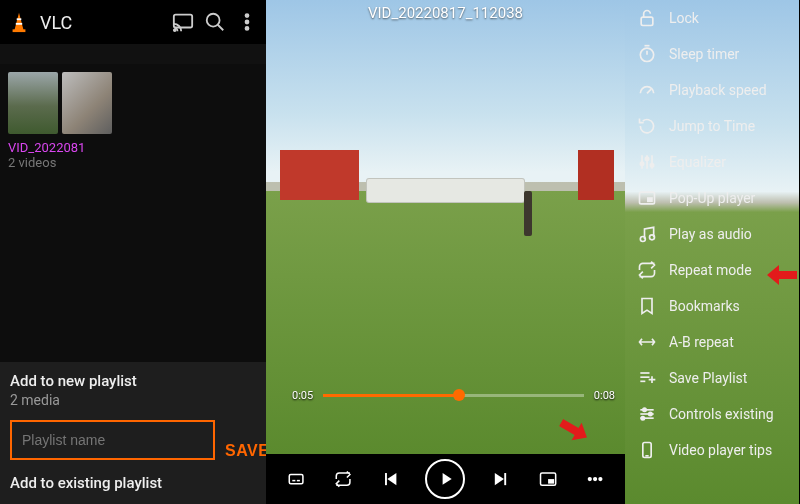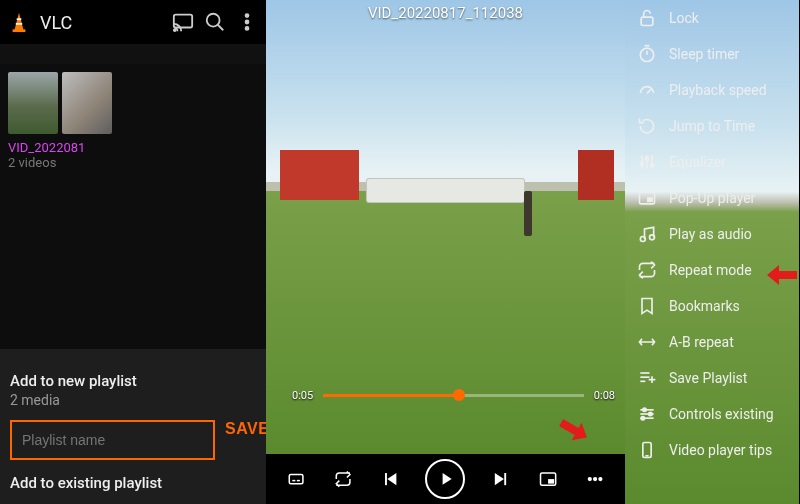--- a/index.html
+++ b/index.html
@@ -17,24 +17,24 @@
   .p1-title { color: #eee; font-size: 18px; }
   .p1-spacer { flex: 1; }
   .ico { width: 22px; height: 22px; color: #ccc; display: inline-flex; align-items: center; justify-content: center; }
   .ico svg { width: 100%; height: 100%; stroke: currentColor; fill: none; stroke-width: 2; }
   .p1-body { flex: 1; background: #0d0d0d; padding: 8px; }
   .thumb-row { display: flex; gap: 4px; }
   .thumb { width: 50px; height: 62px; border-radius: 2px; background: linear-gradient(180deg,#9ba6a9 0%,#5b6b4d 55%, #3f5a2f 100%); }
   .thumb.b { background: linear-gradient(135deg,#bdbdbd 0%, #8d8376 60%, #5e5e5e 100%); }
   .thumb-label { margin-top: 6px; font-size: 13px; color: #d946ef; }
   .thumb-sub { font-size: 13px; color: #777; }
-  .sheet { position: absolute; left: 0; right: 0; bottom: 0; background: #1e1e1e; padding: 23px 10px 12px 10px; }
+  .sheet { position: absolute; left: 0; right: 0; bottom: 0; background: #1e1e1e; padding: 10px 10px 12px 10px; }
   .sheet h4 { font-size: 15px; font-weight: 500; color: #eee; }
   .sheet-sub { font-size: 14px; color: #999; margin-top: 2px; }
-  .pl-row { display: flex; align-items: flex-start; gap: 10px; margin-top: 12px; }
+  .pl-row { display: flex; align-items: flex-end; gap: 10px; margin-top: 12px; }
   .pl-input { flex: 1; height: 40px; border: 2px solid #f60; background: transparent; color: #bbb; font-size: 14px; padding: 0 10px; outline: none; }
   .pl-save { color: #f60; font-weight: 700; font-size: 16px; letter-spacing: .5px; background:none; border:none; }
   .sheet2 { margin-top: 14px; }
   
   .p2 { width: 359px; height: 504px; position: relative; background: #000; display:flex; flex-direction:column; }
   .video-area { flex:1; position:relative; overflow:hidden; }
   .sky { position:absolute; inset:0;
     background: linear-gradient(180deg,#9ec6e6 0%, #c8e1ee 25%, #e8f2f5 38%, #e8f2f5 40%, #bdbfaf 40.2%, #bdbfaf 42%, #7aa04a 42.1%, #5b8a2e 100%);
   }
   .vehicle { position:absolute; top:39.5%; left:28%; width:44%; height:5%; background:#e6e8e3; border-radius:2px; box-shadow: 0 0 0 1px #c2c4bd; }

